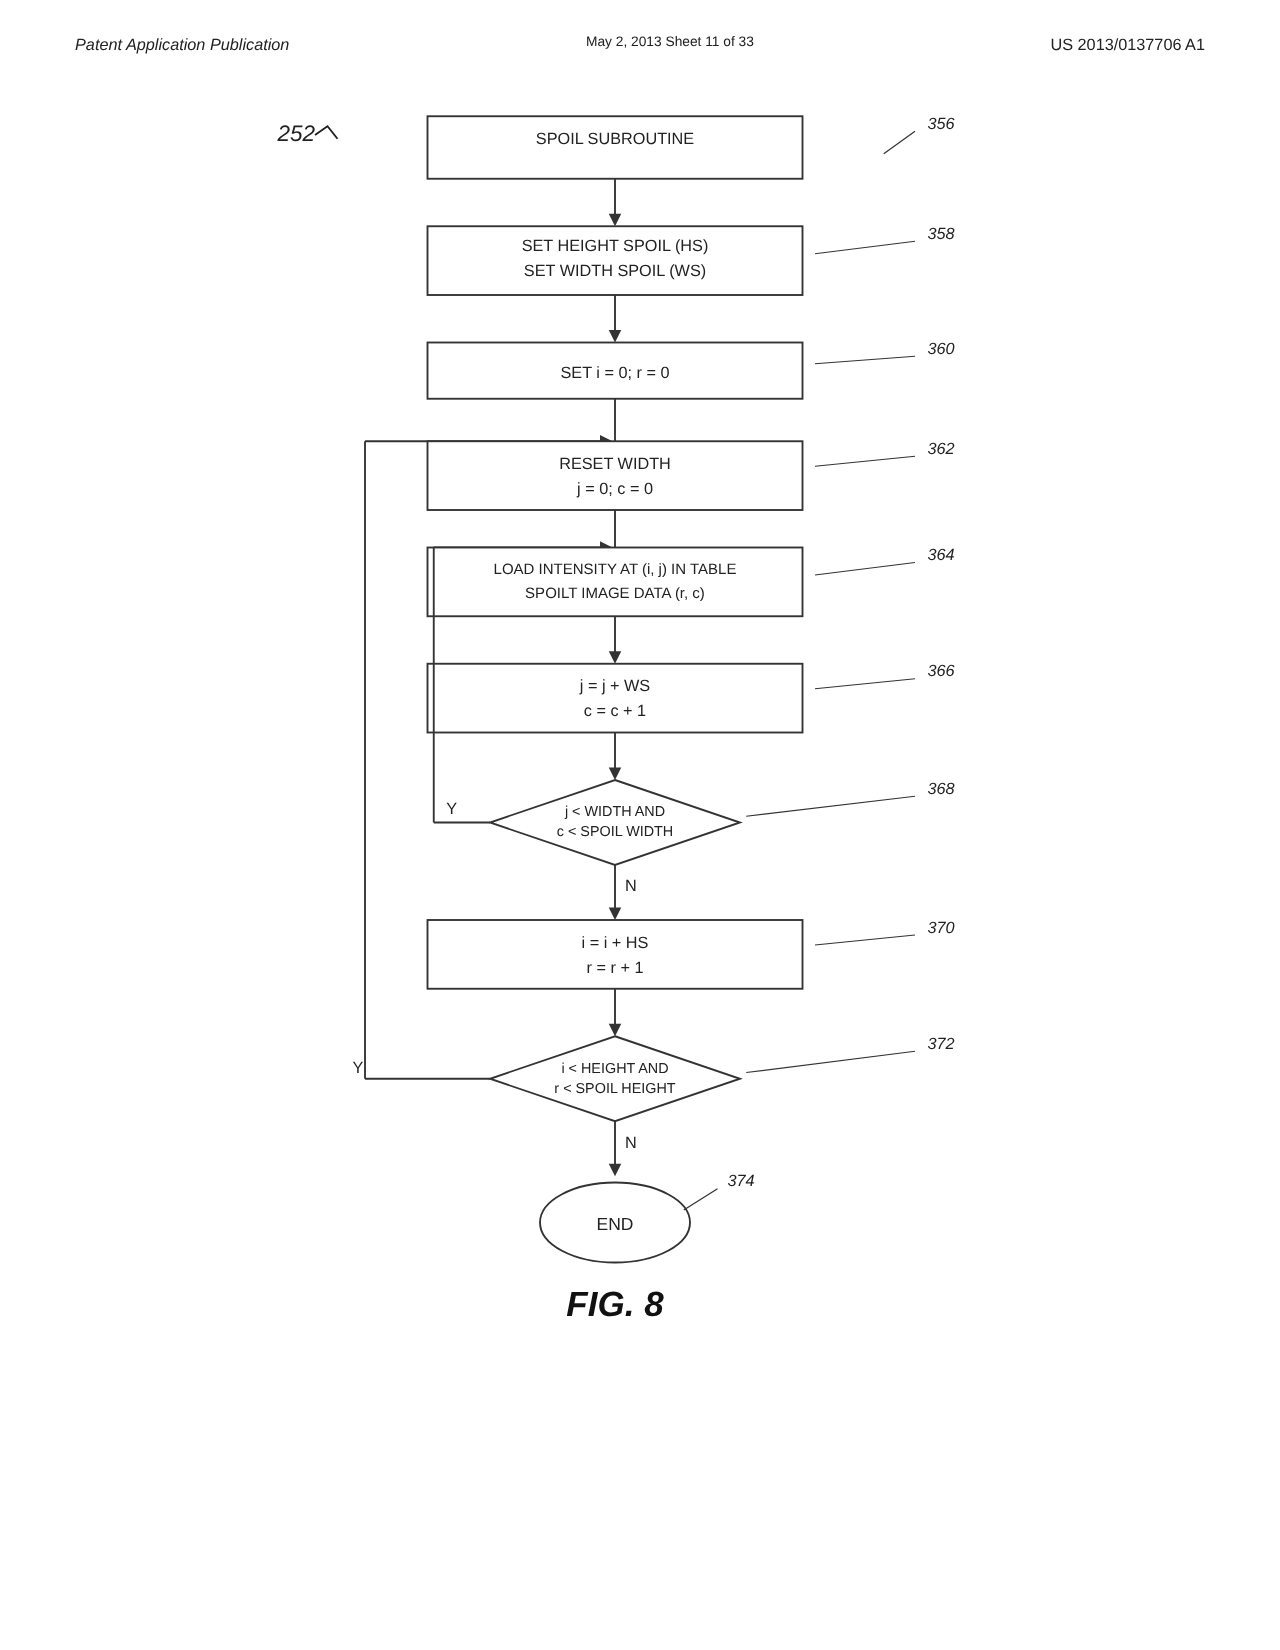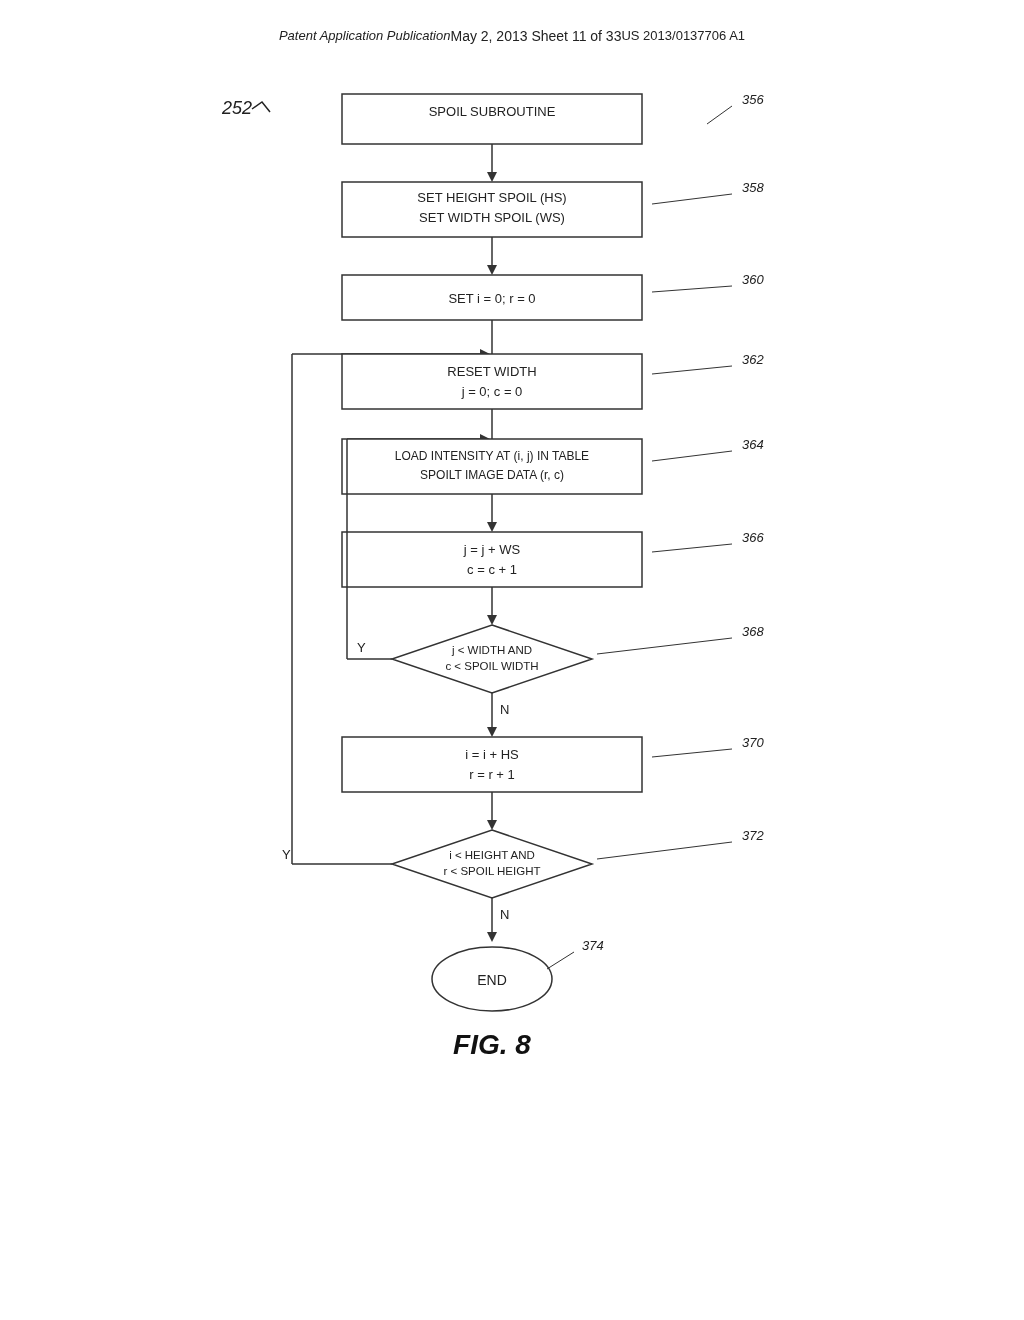--- a/index.html
+++ b/index.html
@@ -6,28 +6,28 @@
     body {
       background: #fff;
       font-family: Arial, Helvetica, sans-serif;
       width: 1024px;
       min-height: 1320px;
       position: relative;
       overflow: hidden;
     }
     .header {
       display: flex;
-      justify-content: center;
+      justify-content: space-between;
       padding: 28px 60px 10px 60px;
       font-size: 14px;
       color: #222;
       border-bottom: none;
     }
     .header-left { font-style: italic; font-size: 13px; }
-    .header-center { font-size: 14px; }
+    .header-center { font-size: 11px; }
     .header-right { font-size: 13px; }
 
     .diagram-area {
       position: relative;
       width: 100%;
       padding: 20px 0;
     }
 
     svg.flowchart {
       display: block;

